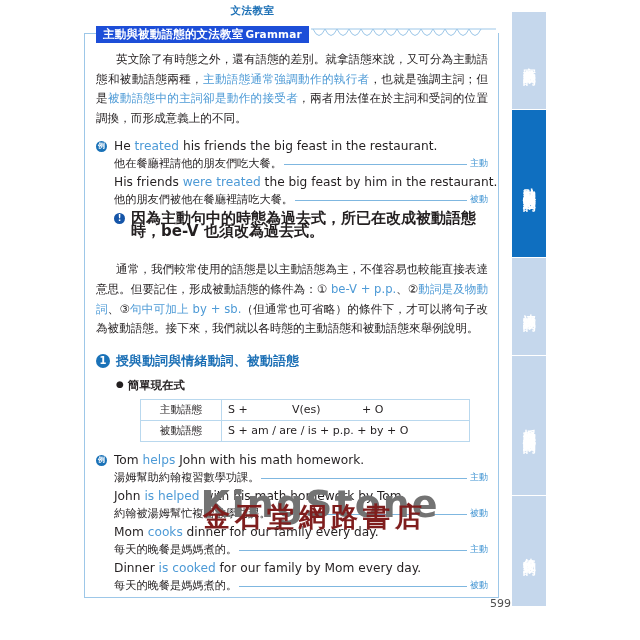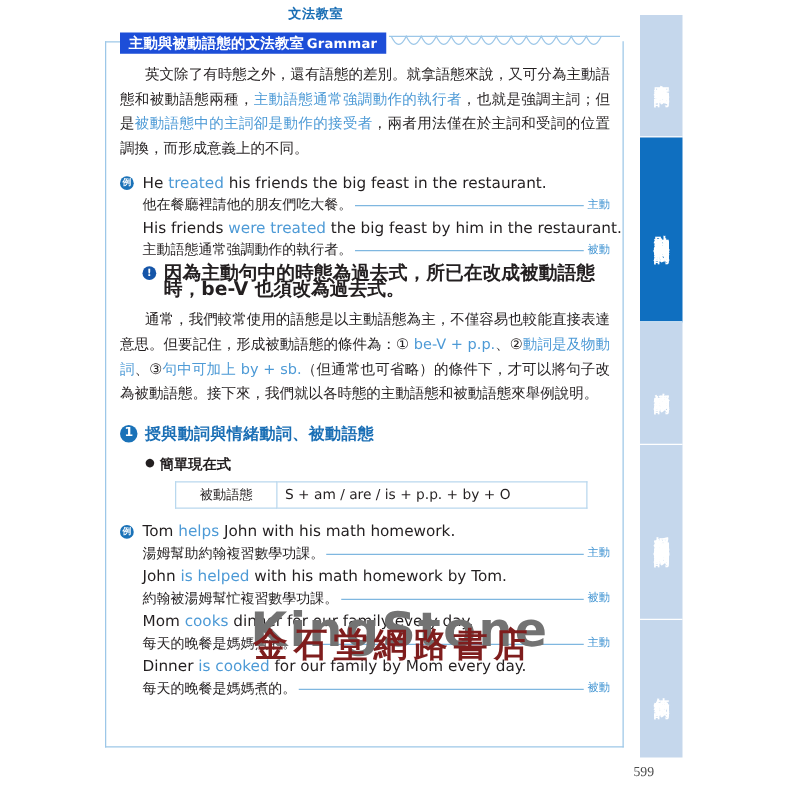--- a/index.html
+++ b/index.html
@@ -323,26 +323,25 @@
   }
   .tab.active {
     background: #0f6fc0;
     color: #ffffff;
   }
 
   
   .page-number {
     position: absolute;
     left: 490px;
-    top: 612px;
+    top: 597px;
     width: 50px;
-    text-align: center;
+    text-align: left;
     font-size: 11px;
     color: #4d4d4d;
-    font-family: Liberation Serif, serif;
   }
 </style>
 </head>
 <body>
 
 <div class="running-head">文法教室</div>
 
 <div class="content-frame"></div>
 <div class="frame-top-left"></div>
 
@@ -370,46 +369,50 @@
     <div class="ex-cn-row">
       <span class="ex-cn">他在餐廳裡請他的朋友們吃大餐。</span>
       <span class="ex-rule"></span>
       <span class="ex-tag">主動</span>
     </div>
 
     <div class="ex-line en">
       <span>His friends </span><span class="hl">were treated</span><span> the big feast by him in the restaurant.</span>
     </div>
     <div class="ex-cn-row">
-      <span class="ex-cn">主動語態通常強調動作的執行者。</span>
+      <span class="ex-cn">他的朋友們被他在餐廳裡請吃大餐。</span>
       <span class="ex-rule"></span>
       <span class="ex-tag">被動</span>
     </div>
   </div>
 
   <div class="note-row">
     <span class="note-icon">!</span>
     <span class="note-text">因為主動句中的時態為過去式，所已在改成被動語態時，be-V 也須改為過去式。</span>
   </div>
 
-  <p class="para" style="margin-top:8px;">
+  <p class="para" style="margin-top:22px;">
     <span class="indent-dash"></span><span>通常，我們較常使用的語態是以主動語態為主，不僅容易也較能直接表達意思。但要記住，形成被動語態的條件為：①</span><span class="hl"> be-V + p.p.</span><span>、②</span><span class="hl">動詞是及物動詞</span><span>、③</span><span class="hl">句中可加上 by + sb.</span><span>（但通常也可省略）的條件下，才可以將句子改為被動語態。接下來，我們就以各時態的主動語態和被動語態來舉例說明。</span>
   </p>
 
   <div class="section-head">
     <span class="section-num">1</span>
     <span class="section-title">授與動詞與情緒動詞、被動語態</span>
   </div>
 
   <div class="sub-head">
     <span class="bullet">●</span><span>簡單現在式</span>
   </div>
 
   <table class="formula">
     <tbody>
+        <tr>
+      <td class="f-label">主動語態</td>
+      <td class="f-body"><span class="f-seg s1">S +</span><span class="f-seg s2">V(es)</span><span class="f-seg">+ O</span></td>
+    </tr>
     <tr>
       <td class="f-label">被動語態</td>
       <td class="f-body">S + am / are / is + p.p. + by + O</td>
     </tr>
   </tbody>
     </table>
 
   <div class="example-block">
 
     <div class="ex-line en">

